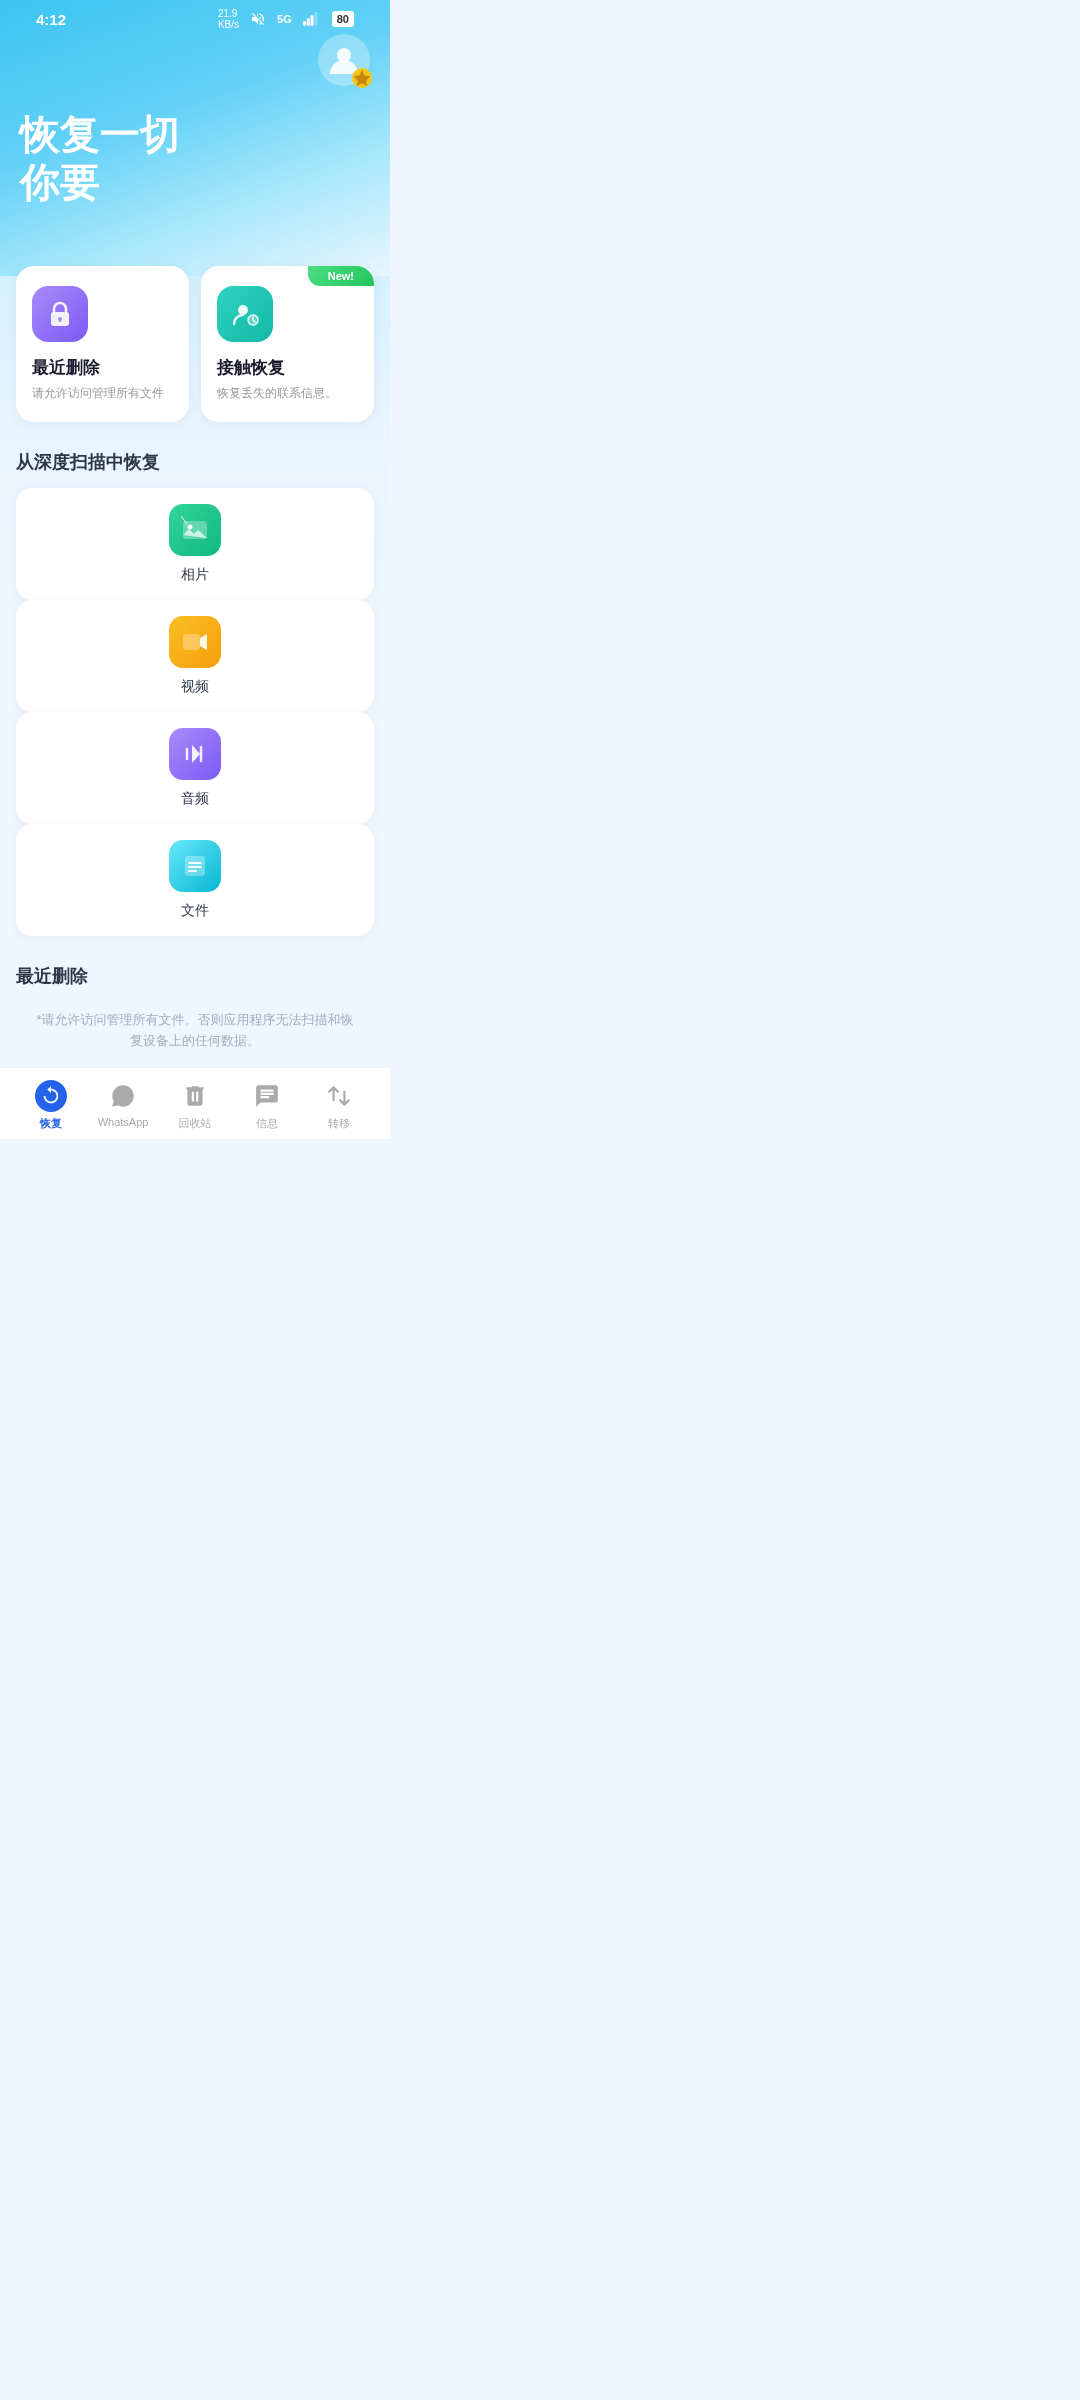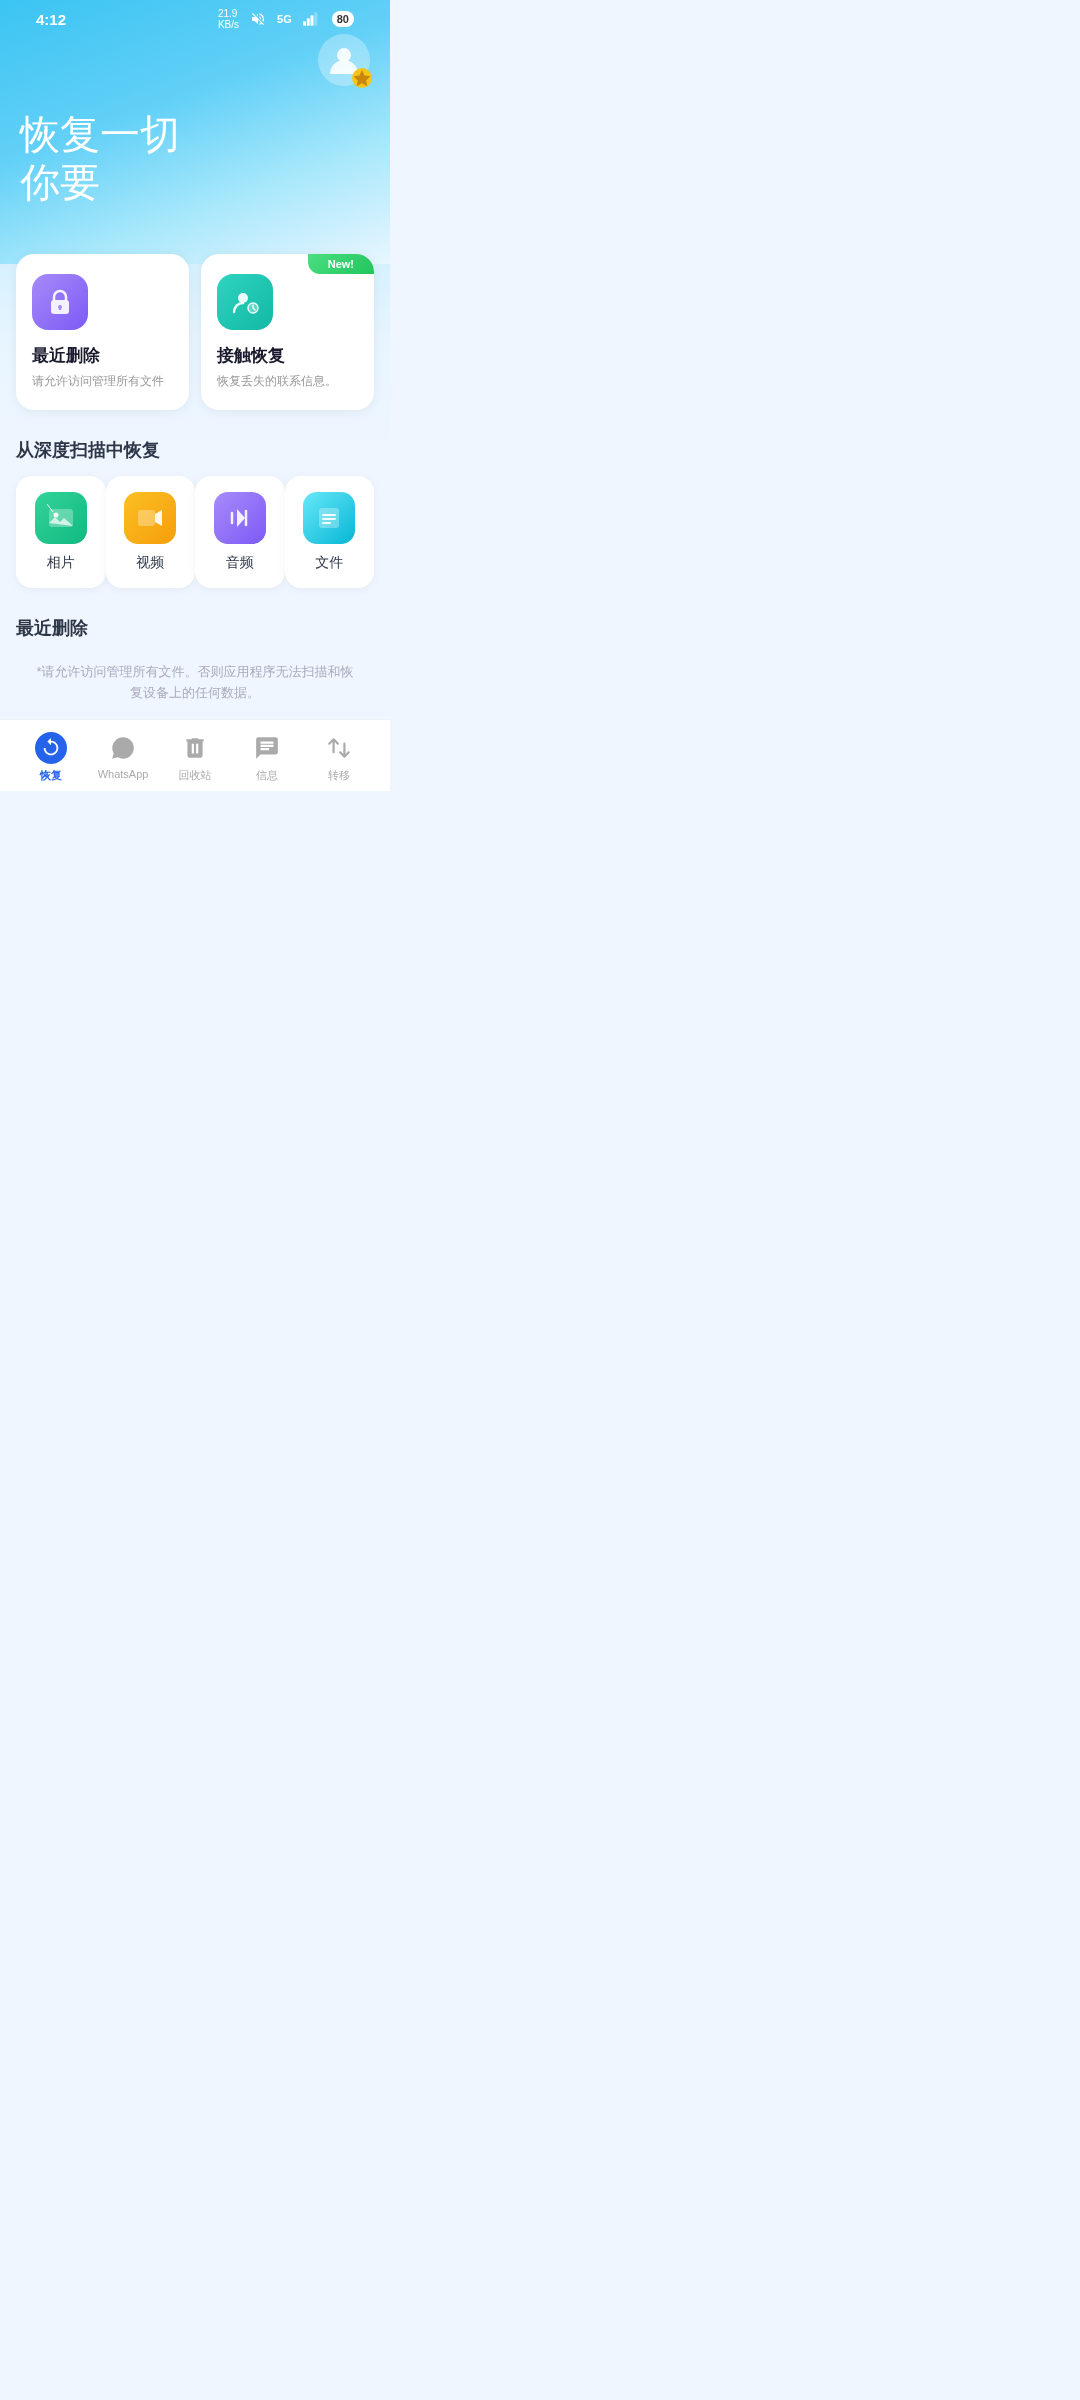--- a/index.html
+++ b/index.html
@@ -31,21 +31,21 @@
     }
     .status-icons {
       display: flex;
       align-items: center;
       gap: 11px;
       color: #fff;
       font-size: 11px;
     }
     .status-battery {
       background: #fff;
-      border-radius: 8px;
+      border-radius: 3px;
       padding: 2px 5px;
       color: #333;
       font-weight: 700;
       font-size: 11px;
     }
 
     
     .header-bg {
       background: linear-gradient(160deg, #3bc4f2 0%, #62d0f7 40%, #a8e8fb 70%, #d4f1fe 90%, #e8f7ff 100%);
       padding: 0 20px 30px;
@@ -81,24 +81,24 @@
       background: #f5c518;
       border-radius: 50%;
       display: flex;
       align-items: center;
       justify-content: center;
       font-size: 10px;
     }
 
     .hero-title {
       font-size: 40px;
-      font-weight: 400;
+      font-weight: 700;
       color: #fff;
       line-height: 1.2;
-      margin-bottom: 28px;
+      margin-bottom: 40px;
     }
 
     
     .main-content {
       padding: 0 16px;
       background: linear-gradient(180deg, #d4f1fe 0%, #e8f5ff 20%, #f0f6ff 50%);
     }
 
     .top-cards {
       display: flex;
@@ -164,20 +164,21 @@
       font-size: 18px;
       font-weight: 600;
       color: #2d3748;
       margin-bottom: 14px;
     }
 
     
     .scan-grid {
       display: flex;
       margin-bottom: 28px;
+      flex-direction: column;
     }
 
     .scan-item {
       flex: 1;
       background: #fff;
       border-radius: 16px;
       padding: 16px 8px;
       display: flex;
       flex-direction: column;
       align-items: center;

